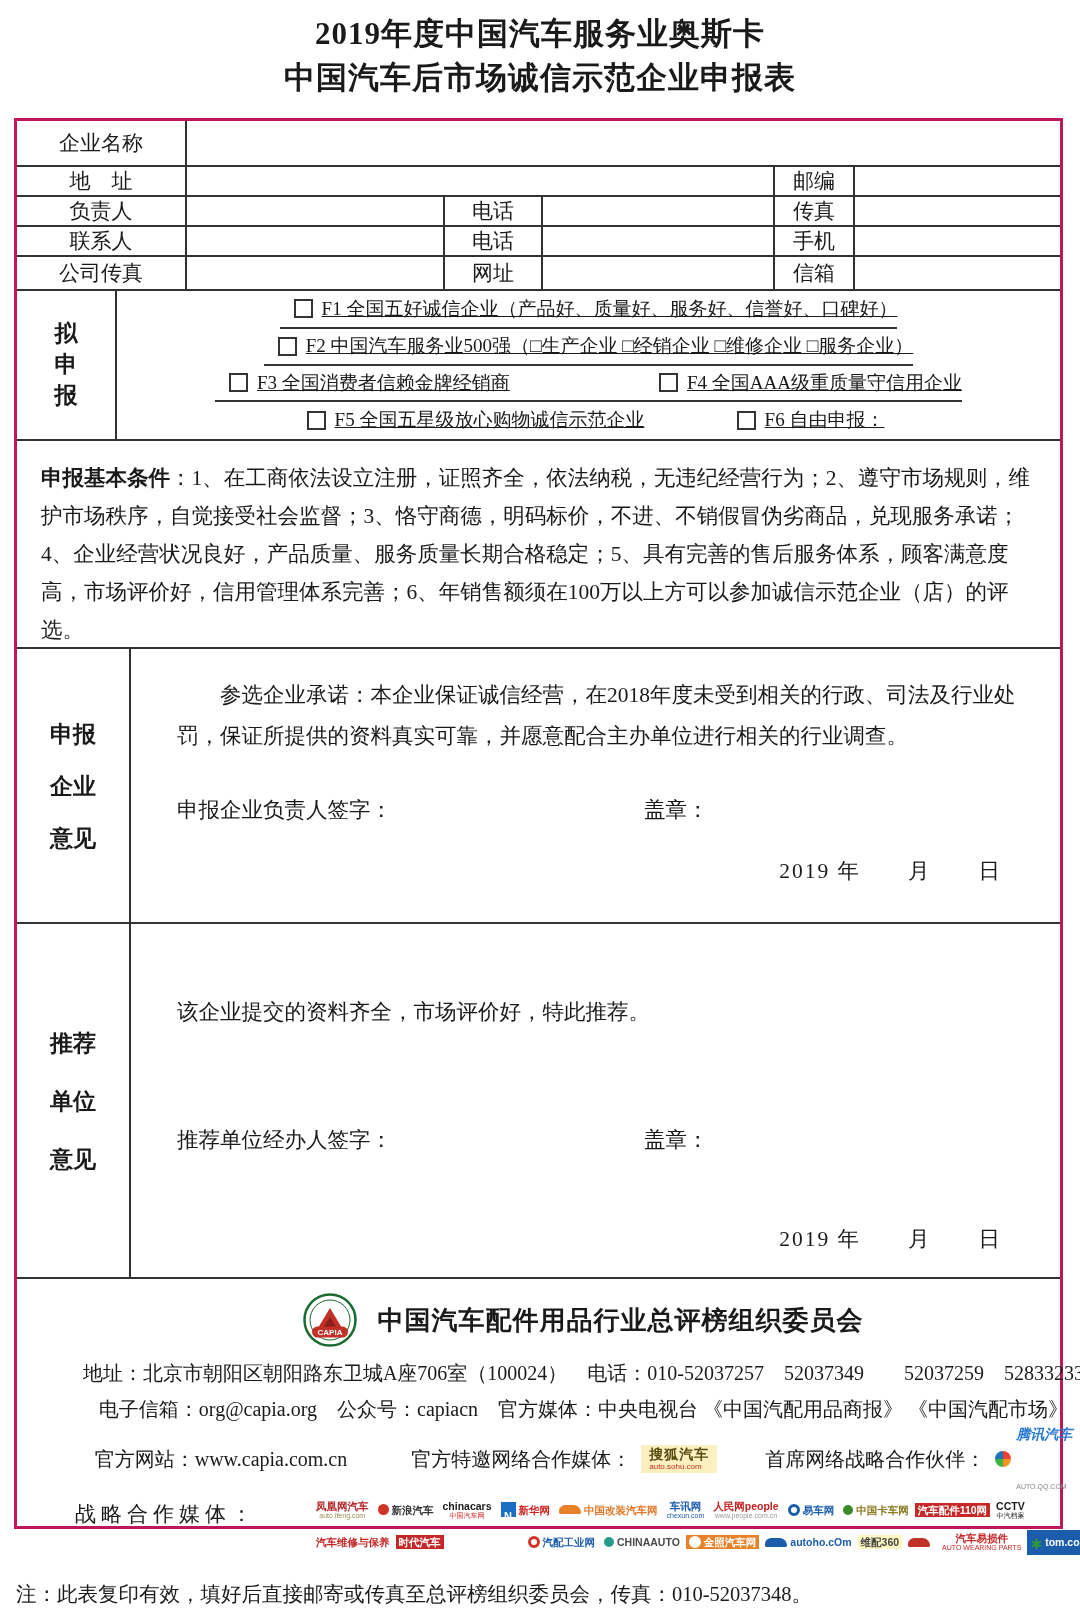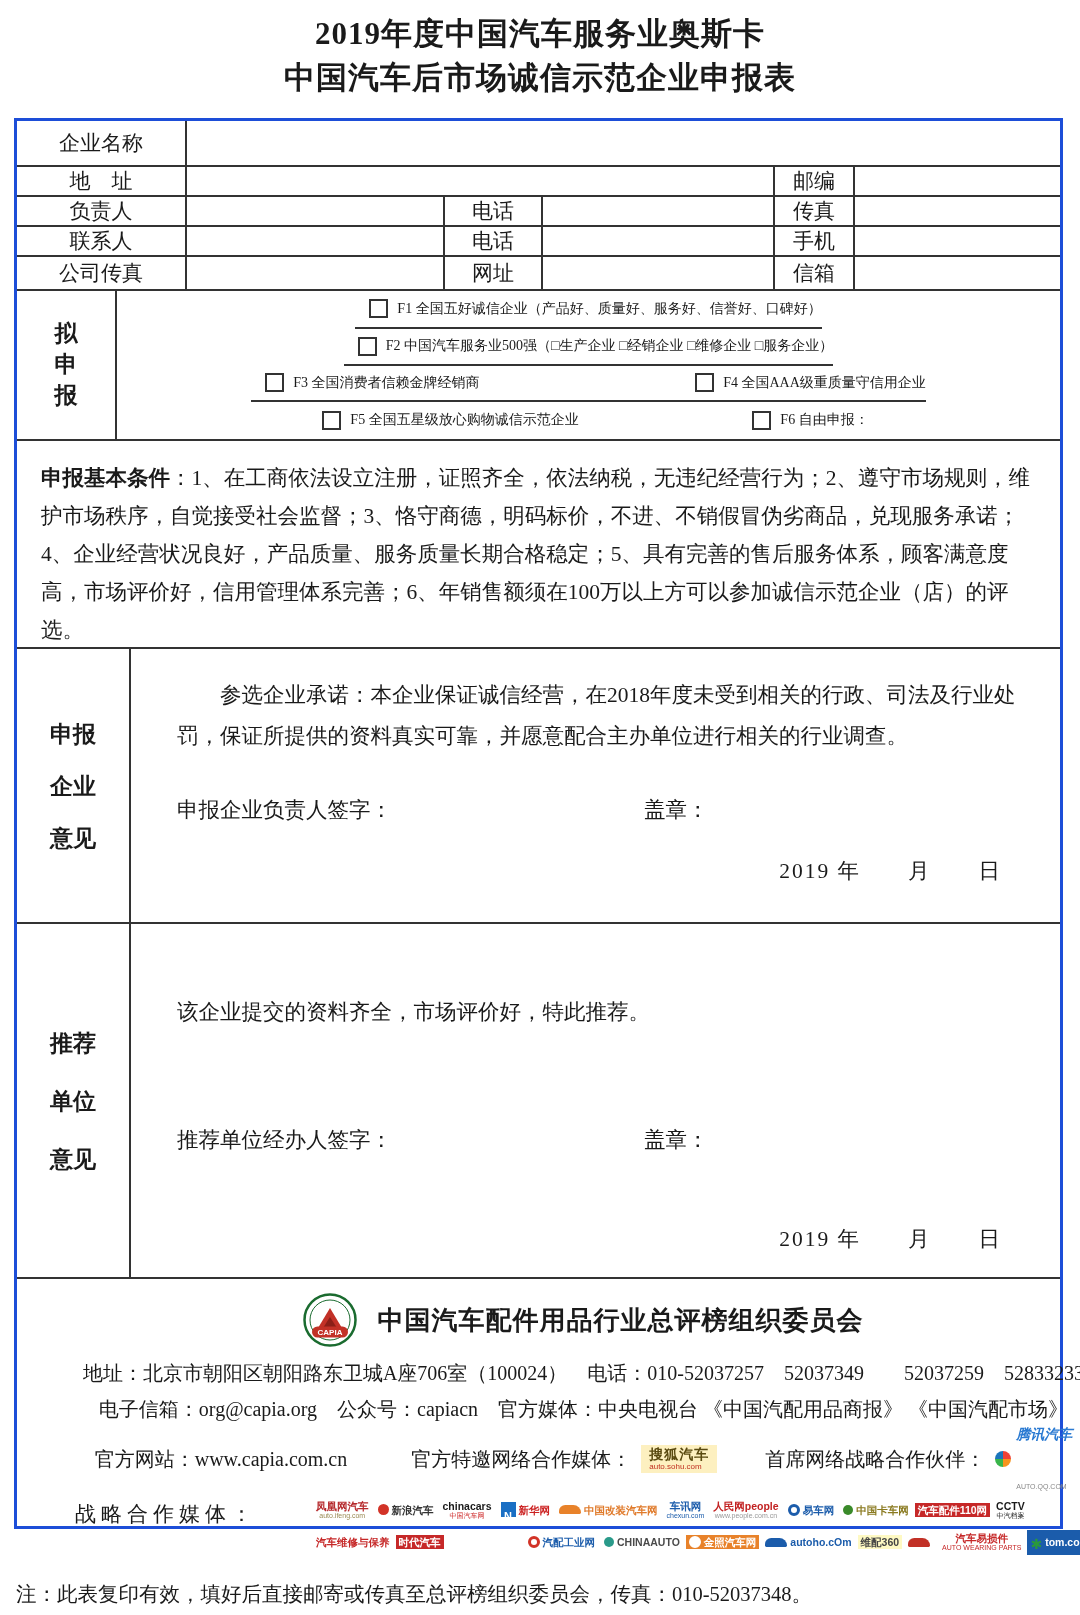--- a/index.html
+++ b/index.html
@@ -3,38 +3,38 @@
 <meta charset="utf-8">
 <style>
   html,body{margin:0;padding:0;background:#fff;}
   .page{position:relative;width:1080px;height:1615px;background:#fff;overflow:hidden;
         font-family:"Liberation Serif","DejaVu Serif",serif;color:#1a1a1a;}
   
   .title{position:absolute;top:12px;left:0;width:100%;text-align:center;
          font-weight:bold;font-size:31px;line-height:44px;letter-spacing:1px;}
   
   .form-table{position:absolute;left:14px;top:118px;width:1049px;
-              border:3px solid #1d4ed8;box-sizing:border-box;background:#fff;}
+              border:3px solid #be185d;box-sizing:border-box;background:#fff;}
   .trow{display:flex;box-sizing:border-box;border-bottom:2px solid #333;}
   .trow.last{border-bottom:none;}
   .tc{box-sizing:border-box;border-right:2px solid #333;display:flex;
       align-items:center;justify-content:center;font-size:21px;}
   .tc.end{border-right:none;}
   .tc.grow{flex:1;}
   .lblc{justify-content:center;}
   
   .h46{height:46px}.h45{height:30px}.h34{height:34px}
   .w170{width:170px}.w258{width:258px}.w98{width:98px}.w232{width:232px}.w80{width:80px}.w588{width:588px}
   
   .h150{height:150px}
   .decl-side{width:100px;flex-direction:column;justify-content:center;gap:5px;
              font-weight:bold;font-size:23px;line-height:26px;}
   .decl-body{flex:1;display:flex;flex-direction:column;}
   .decl-row{display:flex;align-items:center;box-sizing:border-box;
-            border-bottom:2px solid #333;padding-left:14px;font-size:14px;}
+            border-bottom:2px solid #333;padding-left:14px;font-size:19px;text-decoration:underline;}
   .decl-row.last{border-bottom:none;}
   .dr1{height:39px}.dr2{height:39px}.dr3{height:37px}.dr4{height:39px}
   .cb{width:15px;height:15px;border:2px solid #333;display:inline-block;
       margin-right:9px;flex:none;background:#fff;}
   .fspan{display:inline-flex;align-items:center;}
   .fw430{width:430px;}
   
   .h208{height:208px}
   .cond{flex:1;display:block;padding:18px 20px 0 24px;font-size:21.5px;
         line-height:38px;text-align:left;}

